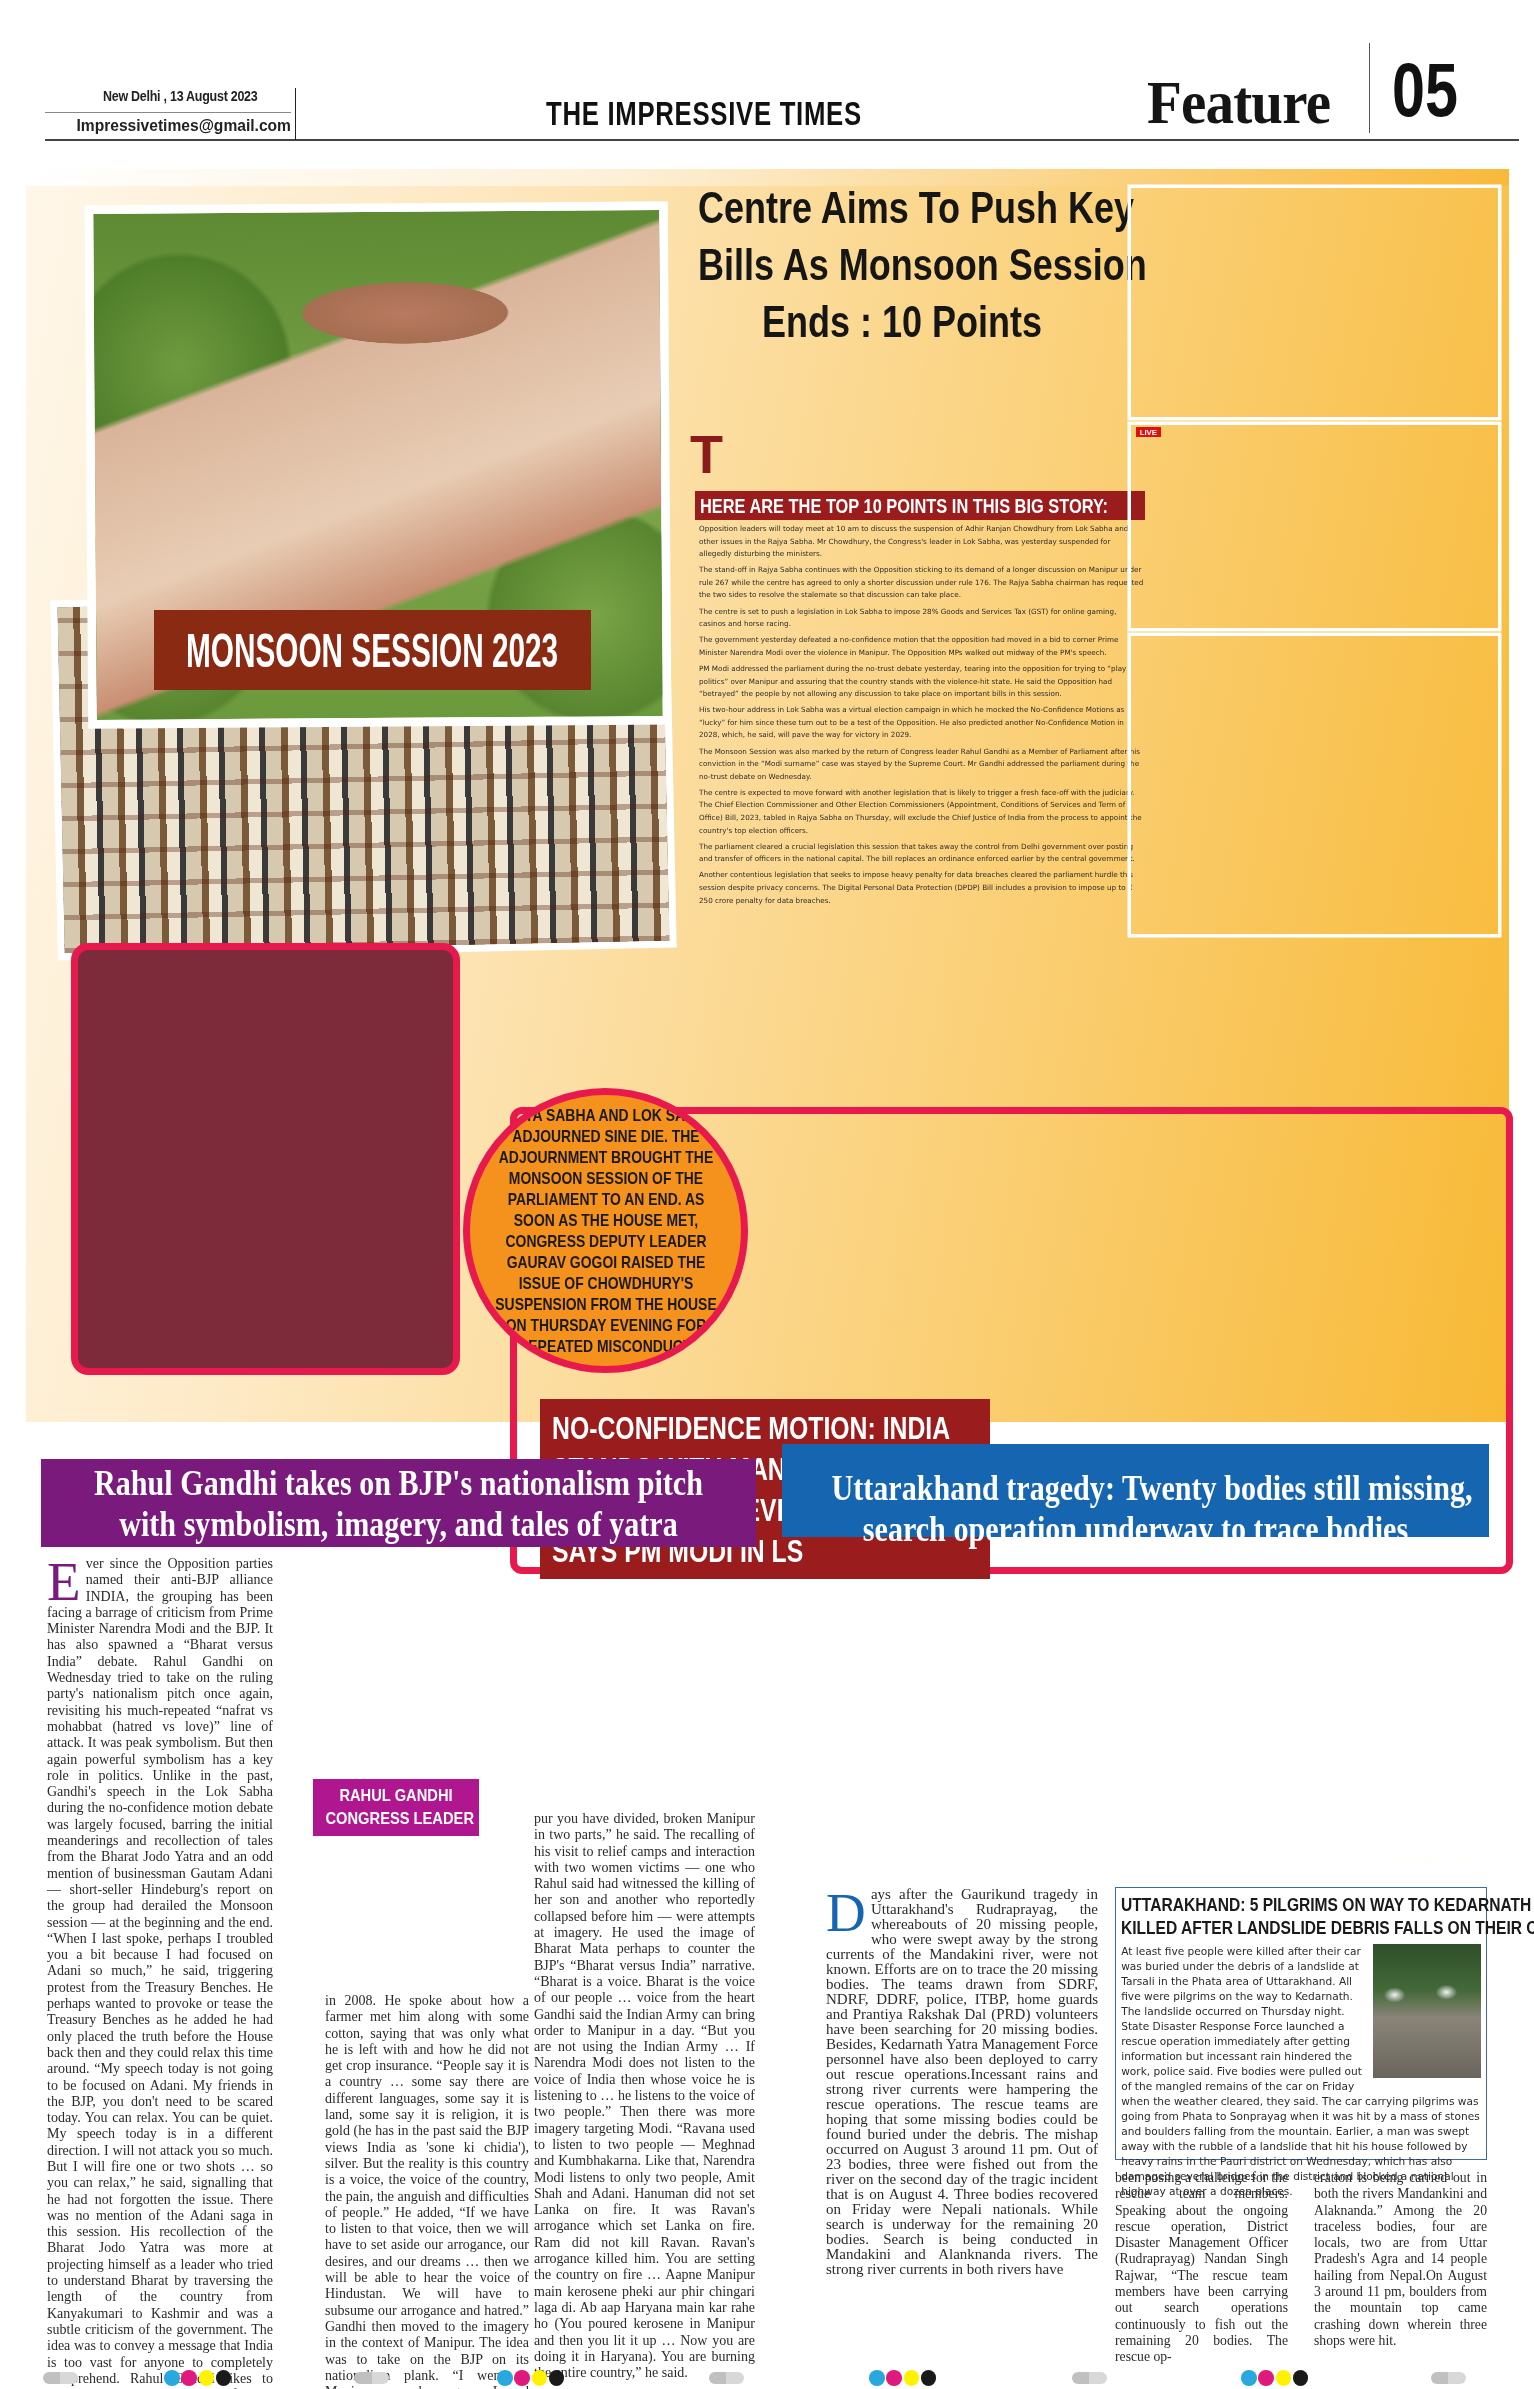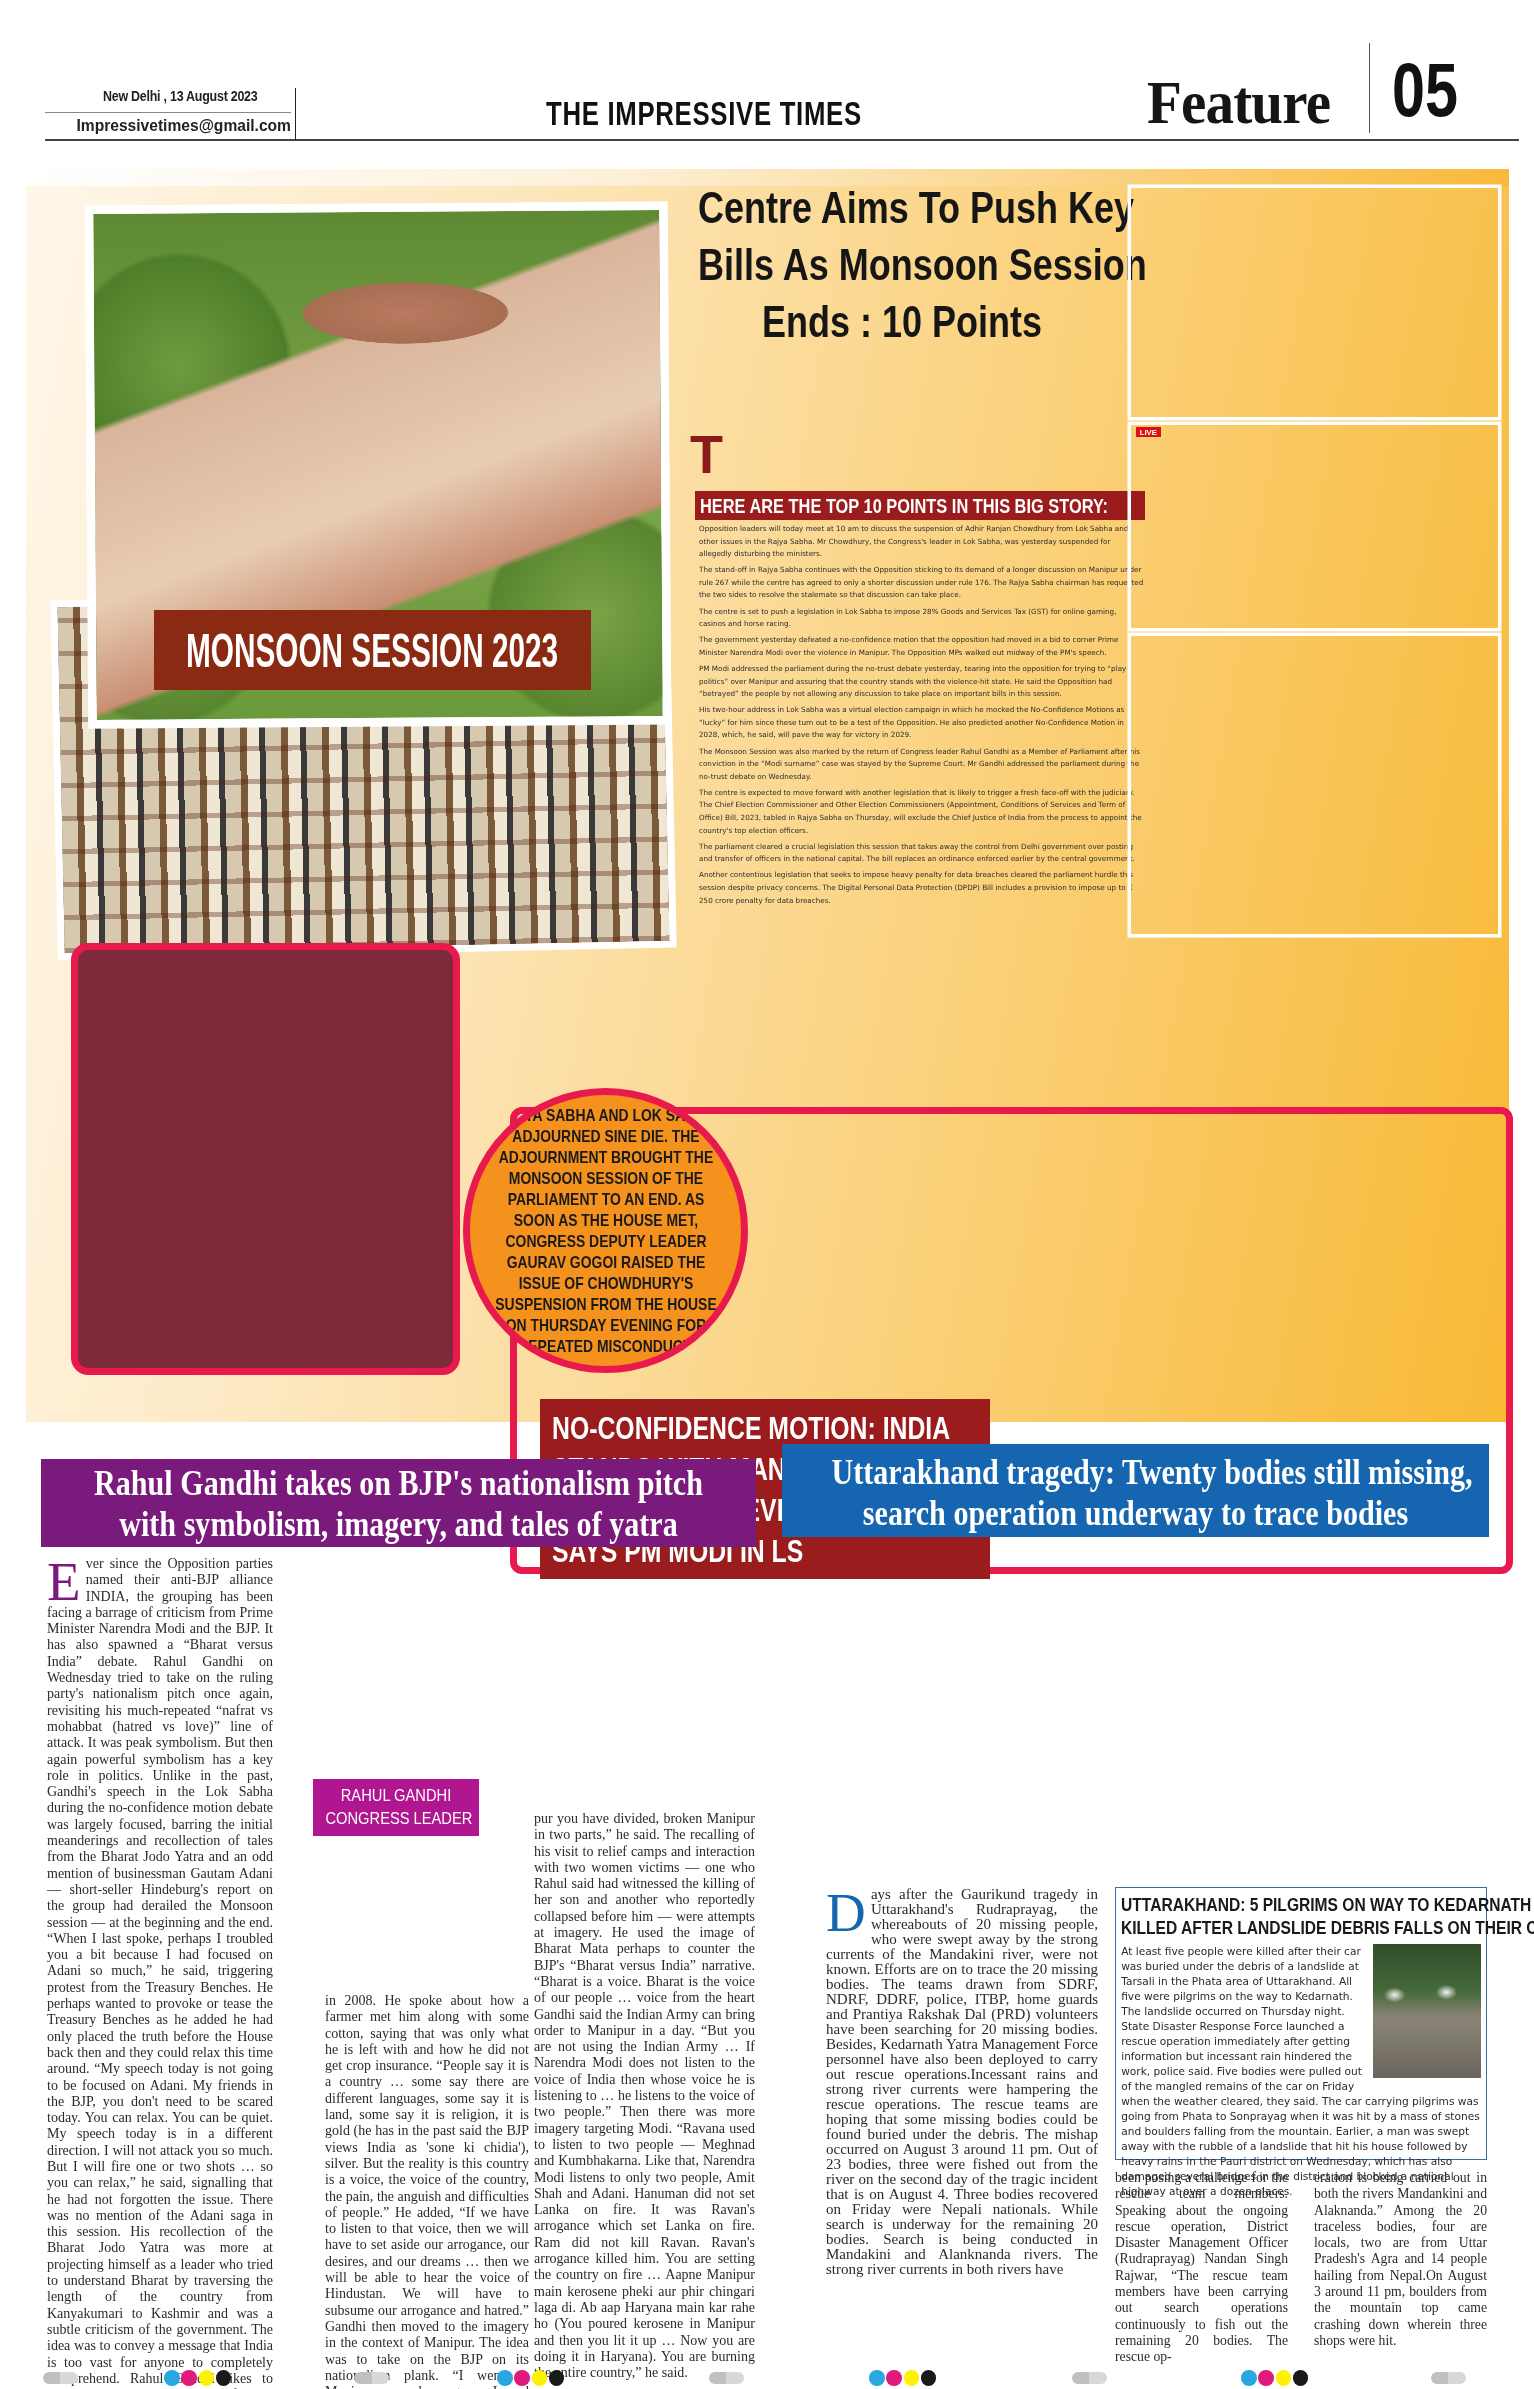--- a/index.html
+++ b/index.html
@@ -99,21 +99,21 @@
   .byline-box { position:absolute; left: 35px; top: 1340px; width: 294px; height: 95px; background:#fff; padding: 26px 0 0 10.4px; }
   .byline-1 { font-family:"Liberation Serif", serif; font-size: 16.4px; color:#222; }
   .byline-2 { font-family:"Liberation Serif", serif; font-size: 16.4px; color:#222; margin-top: 8.6px; }
   .byline-2 b { font-weight:bold; }
 
   
   .rg-banner { position:absolute; left: 41px; top: 1459px; width: 715px; height: 88px; background:#7a1a7c; color:#fff; text-align:center;
      font-family:"Liberation Serif", serif; font-weight:bold; font-size: 35px; line-height: 41px; padding-top: 3.5px; }
   .rg-banner div { transform: scaleX(0.86); white-space:nowrap; }
   .uk-banner { position:absolute; left: 782px; top: 1444px; width: 707px; height: 93px; background:#1565b0; color:#fff; text-align:center;
-     font-family:"Liberation Serif", serif; font-weight:bold; font-size: 35px; line-height: 41px; padding-top: 8px; }
+     font-family:"Liberation Serif", serif; font-weight:bold; font-size: 35px; line-height: 41px; padding-top: 24px; }
   .uk-banner div { transform: scaleX(0.86); white-space:nowrap; }
 
   .col { position:absolute; font-family:"Liberation Serif", serif; font-size: 14px; line-height: 16.3px; text-align: justify; color:#2a2a2a; hyphens: auto; }
   .col-rg-1 { left: 47px; top: 1556px; width: 226px; }
   .col-rg-2 { left: 325px; top: 1993px; width: 204px; }
   .col-rg-3 { left: 534px; top: 1811px; width: 221px; }
   .dropcap { float:left; font-size: 55px; line-height: 47px; margin: 1.7px 5.2px 0 0; }
   .dropcap-E { color:#7a1a7c; }
   .dropcap-D { color:#1565b0; }
 
@@ -126,21 +126,21 @@
      radial-gradient(ellipse 8% 12% at 80% 38%, #9a6a4d 0, transparent 71%),
      linear-gradient(180deg, #3e2b22 0%, #6e4a36 30%, #e5e2dc 70%, #dedbd5 100%); }
   .rg-photo2 { position:absolute; left: 300px; top: 1807px; width: 229px; height: 182px; overflow:hidden; }
   .rg-photo2 .ph-fill { background:
      radial-gradient(ellipse 16% 22% at 50% 45%, #c59a7e 0, transparent 71%),
      linear-gradient(180deg, transparent 55%, #f2f2f2 56%) 50% 0/36% 100% no-repeat,
      linear-gradient(180deg, transparent 45%, #2a4a78 46%) 5% 0/24% 100% no-repeat,
      linear-gradient(180deg, transparent 45%, #24406c 46%) 32% 0/22% 100% no-repeat,
      linear-gradient(180deg, #3f6b2c 0%, #5c8a3a 40%, #dcd9d2 100%); }
   .rg-caption { position:absolute; left: 313px; top: 1779px; width: 166px; height: 57px; background:#b0168f; color:#fff; text-align:center;
-     font-family:"Liberation Sans", sans-serif; font-weight:normal; font-size: 17.3px; line-height: 22.5px; padding-top: 5.2px; }
+     font-family:"Liberation Sans", sans-serif; font-weight:bold; font-size: 17.3px; line-height: 22.5px; padding-top: 5.2px; }
   .rg-caption div { transform: scaleX(0.85); white-space:nowrap; }
 
   .uk-photo { position:absolute; left: 782px; top: 1547px; width: 709px; height: 329px; overflow:hidden; }
   .uk-photo .ph-fill { background:
      radial-gradient(ellipse 40% 30% at 50% 35%, #dfe8ea 0, #b9ccd0 60%, transparent 61%),
      radial-gradient(ellipse 3% 5% at 30% 70%, #e9641c 0, transparent 71%),
      radial-gradient(ellipse 3% 5% at 40% 72%, #e9641c 0, transparent 71%),
      radial-gradient(ellipse 3% 5% at 55% 62%, #e9641c 0, transparent 71%),
      radial-gradient(ellipse 3% 5% at 78% 60%, #e6c21a 0, transparent 71%),
      linear-gradient(180deg, #9aa29c 0%, #c9d2d0 25%, #7f7a70 55%, #4c4a45 100%); }

